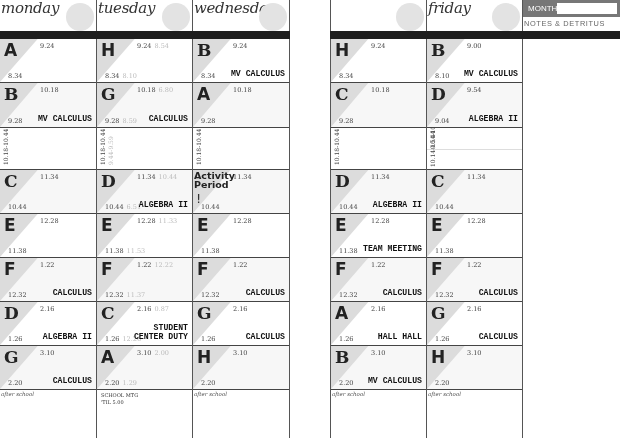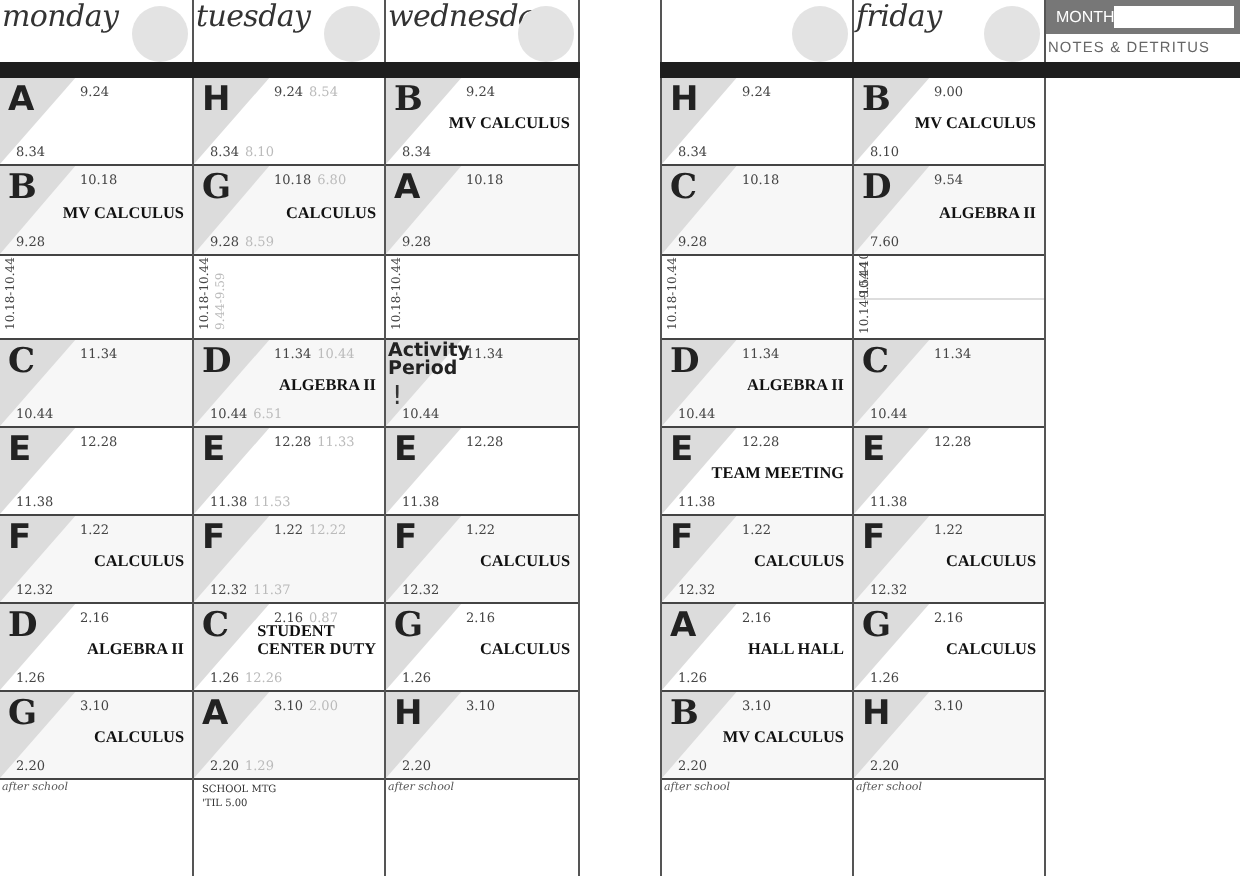--- a/index.html
+++ b/index.html
@@ -10,21 +10,21 @@
   .bar { position: absolute; top: 31px; height: 8px; background: #1e1e1e; }
   .col { position: absolute; top: 39px; bottom: 0; border-right: 1px solid #555; }
   .cell { position: absolute; left: 0; right: 0; border-bottom: 1.5px solid #444; overflow: hidden; background: #fff; }
   .cell.alt { background: #f7f7f7; }
   .tri { position: absolute; left: 0; top: 0; width: 100%; height: 100%; }
   .letter { position: absolute; left: 4px; top: 1px; font-family: "DejaVu Sans", sans-serif; font-size: 17px; font-weight: 600; color: #222; }
   .letter.serif { font-family: "DejaVu Serif", serif; font-weight: bold; }
   .start { position: absolute; left: 40px; top: 3px; font-family: "DejaVu Serif", serif; font-size: 6.5px; color: #444; white-space: nowrap; }
   .end { position: absolute; left: 8px; bottom: 2px; font-family: "DejaVu Serif", serif; font-size: 6.5px; color: #444; white-space: nowrap; }
   .ghost { color: #bbb; margin-left: 3px; }
-  .label { position: absolute; right: 4px; bottom: 16px; font-family: Liberation Serif, serif; font-weight: bold; font-size: 8.2px; color: #111; text-align: left; line-height: 9px; white-space: nowrap; }
+  .label { position: absolute; right: 4px; bottom: 4px; font-family: Liberation Mono, monospace; font-weight: bold; font-size: 8.2px; color: #111; text-align: right; line-height: 9px; white-space: nowrap; }
   .lunch { position: absolute; left: 2px; top: 3px; bottom: 4px; writing-mode: vertical-rl; transform: rotate(180deg); font-family: "DejaVu Serif", serif; font-size: 6px; color: #444; white-space: nowrap; }
   .lunch2 { left: 10px; color: #bbb; }
   .after { position: absolute; left: 1px; top: 1px; font-family: "DejaVu Serif", serif; font-style: italic; font-size: 5.5px; color: #555; }
   .after-note { position: absolute; left: 4px; top: 2px; font-family: "DejaVu Serif", serif; font-size: 5px; color: #333; line-height: 7px; }
   .activity { position: absolute; left: 1px; top: 1px; font-family: "DejaVu Sans", sans-serif; font-size: 9.5px; font-weight: 600; color: #222; line-height: 9px; }
   .bang { position: absolute; left: 3px; top: 21px; font-family: "DejaVu Sans", sans-serif; font-size: 13px; color: #333; }
   .notes { position: absolute; left: 523px; top: 0; width: 97px; height: 31px; }
   .month-box { position: absolute; left: 0; top: 0; width: 97px; height: 17px; background: #777; }
   .month-label { position: absolute; left: 5px; top: 4px; font-size: 8px; color: #fff; }
   .month-input { position: absolute; left: 34px; top: 3px; width: 60px; height: 11px; background: #fff; border: none; font-size: 8px; }
@@ -348,21 +348,21 @@
         <span class="start"><span>9.00</span></span>
         <span class="end"><span>8.10</span></span>
         <span class="label">MV CALCULUS</span>
       </div>
       <div class="cell alt" style="top: 44px; height: 45px;">
         <svg class="tri" viewBox="0 0 96 45" preserveAspectRatio="none">
           <polygon points="0,0 38,0 0,45" fill="#dcdcdc"></polygon>
         </svg>
         <span class="letter serif">D</span>
         <span class="start"><span>9.54</span></span>
-        <span class="end"><span>7.60</span></span>
+        <span class="end"><span>9.04</span></span>
         <span class="label">ALGEBRA II</span>
       </div>
       <div class="cell" style="top: 89px; height: 42px; background: rgb(255, 255, 255);">
         <span class="lunch" style="bottom:auto;height:19px;top:2px;">9.54-10.14</span>
         <div class="lunch-split"></div>
         <span class="lunch" style="top:auto;height:18px;bottom:2px;">10.14-10.44</span>
       </div>
       <div class="cell alt" style="top: 131px; height: 44px;">
         <svg class="tri" viewBox="0 0 96 44" preserveAspectRatio="none">
           <polygon points="0,0 38,0 0,44" fill="#dcdcdc"></polygon>

